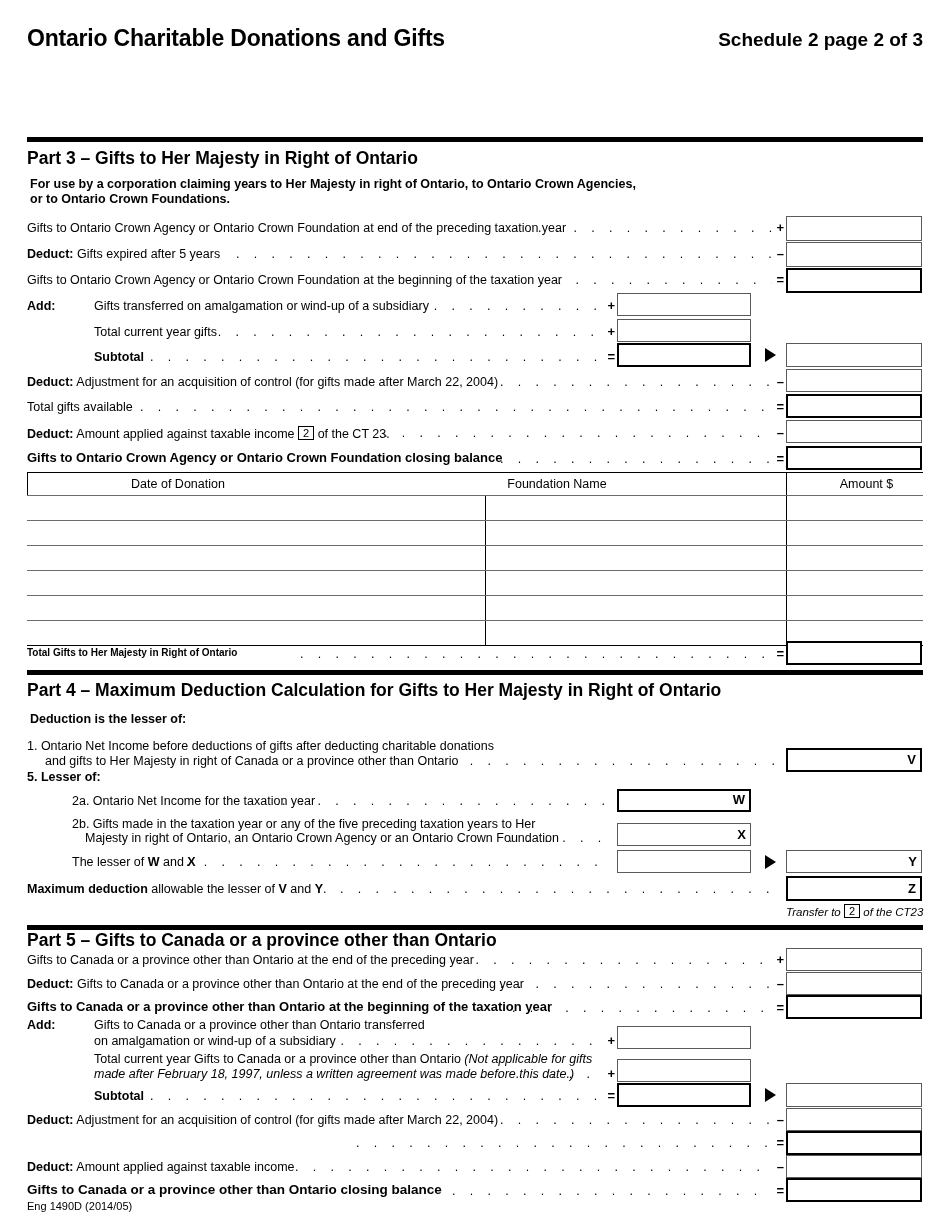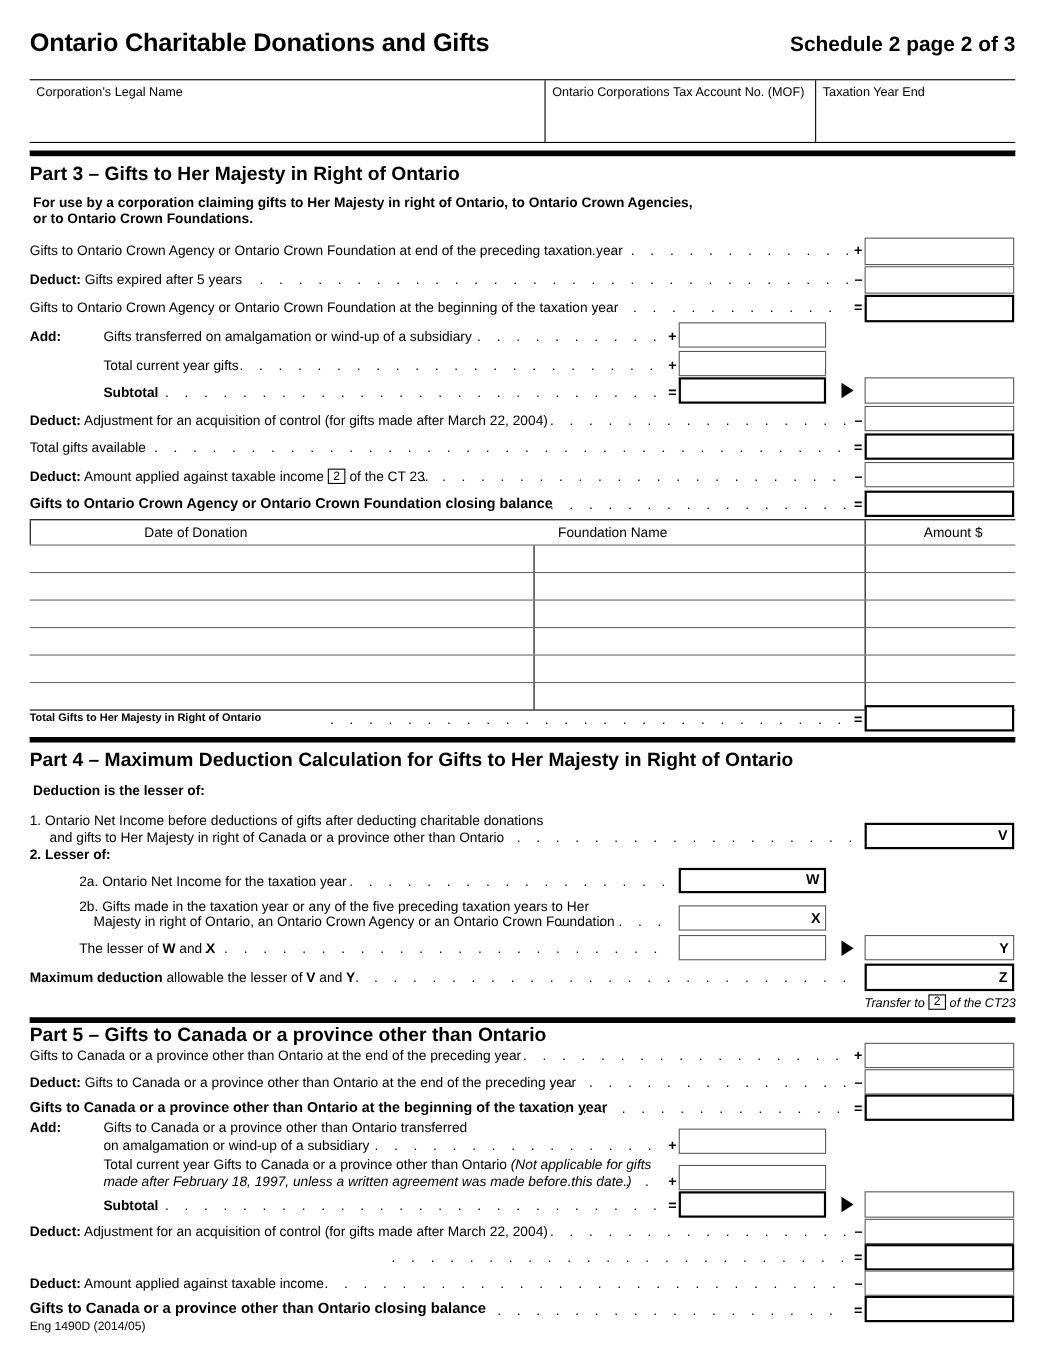--- a/index.html
+++ b/index.html
@@ -121,36 +121,25 @@
 </head>
 <body>
 
 <div class="page">
 
   <div class="doc-header">
     <div class="doc-title">Ontario Charitable Donations and Gifts</div>
     <div class="doc-sched">Schedule 2 page 2 of 3</div>
   </div>
 
-  <div class="idbox">
-    <div class="idcell c1">
-      <div class="lbl">Corporation's Legal Name</div>
-    </div>
-    <div class="idcell c2">
-      <div class="lbl">Ontario Corporations Tax Account No. (MOF)</div>
-    </div>
-    <div class="idcell c3">
-      <div class="lbl">Taxation Year End</div>
-    </div>
-  </div>
 
   <div class="rule-thick" style="top:137px"></div>
 
   <div class="part-title" style="top:148px">Part 3 – Gifts to Her Majesty in Right of Ontario</div>
-  <div class="part-sub" style="top:177px">For use by a corporation claiming gifts to Her Majesty in right of Ontario, to Ontario Crown Agencies,</div>
+  <div class="part-sub" style="top:177px">For use by a corporation claiming years to Her Majesty in right of Ontario, to Ontario Crown Agencies,</div>
   <div class="part-sub" style="top:192px">or to Ontario Crown Foundations.</div>
 
   <div class="row" style="top:221px">Gifts to Ontario Crown Agency or Ontario Crown Foundation at end of the preceding taxation year</div>
   <div class="dots" style="left:538px; top:221px; width:234px">. . . . . . . . . . . . . . . . . . . . . . . . . . . . . . . . . . . . . . . . . . . . . . . . . . . . . . . . . . .</div>
   <div class="sign" style="left:772px; top:220px">+</div>
   <div class="abox thin" style="left:786px; top:216px; width:136px; height:25px"><span></span></div>
 
   <div class="row" style="top:247px"><span class="lead-b">Deduct:</span> <span>Gifts expired after 5 years</span></div>
   <div class="dots" style="left:236px; top:247px; width:536px">. . . . . . . . . . . . . . . . . . . . . . . . . . . . . . . . . . . . . . . . . . . . . . . . . . . . . . . . . . .</div>
   <div class="sign" style="left:772px; top:246px">–</div>
@@ -249,21 +238,21 @@
   <div class="part-sub" style="top:712px">Deduction is the lesser of:</div>
 
   <div class="row" style="top:739px">1. Ontario Net Income before deductions of gifts after deducting charitable donations</div>
   <div class="row ind2" style="top:754px">and gifts to Her Majesty in right of Canada or a province other than Ontario</div>
   <div class="dots" style="left:452px; top:754px; width:330px">. . . . . . . . . . . . . . . . . . . . . . . . . . . . . . . . . . . . . . . . . . . . . . . . . . . . . . . . . . .</div>
   <div class="abox thick" style="left:786px; top:748px; width:136px; height:24px">
     <span class="tag">V</span>
     <span></span>
   </div>
 
-  <div class="row b" style="top:770px">2. Lesser of:</div>
+  <div class="row b" style="top:770px">5. Lesser of:</div>
 
   <div class="row ind3" style="top:794px">2a. Ontario Net Income for the taxation year</div>
   <div class="dots" style="left:282px; top:794px; width:330px">. . . . . . . . . . . . . . . . . . . . . . . . . . . . . . . . . . . . . . . . . . . . . . . . . . . . . . . . . . .</div>
   <div class="abox thick" style="left:617px; top:789px; width:134px; height:23px">
     <span class="tag">W</span>
     <span></span>
   </div>
 
   <div class="row ind3" style="top:817px">2b. Gifts made in the taxation year or any of the five preceding taxation years to Her</div>
   <div class="row" style="left:85px; top:831px">Majesty in right of Ontario, an Ontario Crown Agency or an Ontario Crown Foundation</div>

